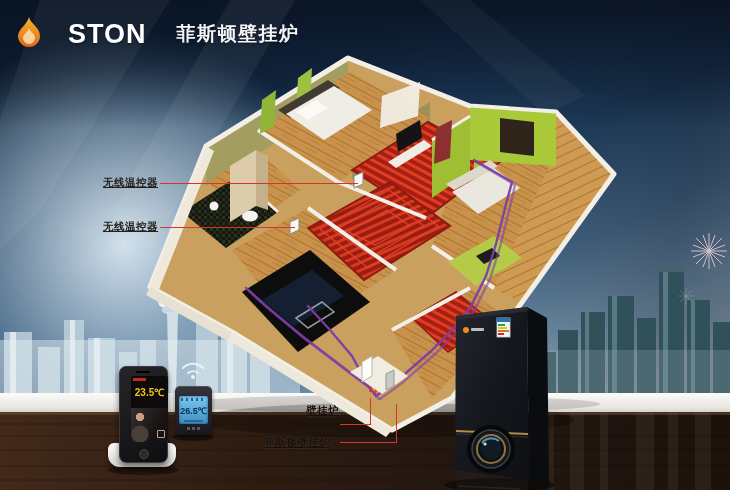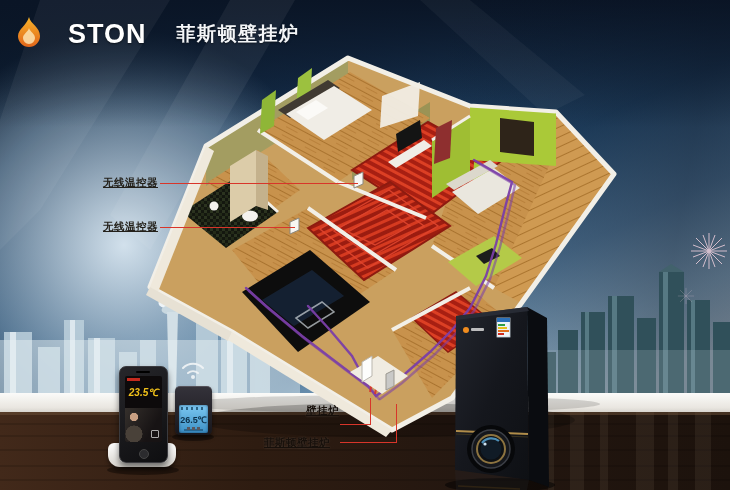--- a/index.html
+++ b/index.html
@@ -20,34 +20,34 @@
   
   .lbl{position:absolute;font-weight:bold;font-size:10.5px;color:#23201a;letter-spacing:.5px;white-space:nowrap;text-decoration:underline;}
   .lbl.dark{color:#17100b;text-shadow:0 0 2px rgba(255,255,255,.15);}
   .lead{position:absolute;background:#d8352a;}
   
   #phoneStand{left:108px;top:443px;width:68px;height:24px;border-radius:6px 6px 12px 12px;
     background:linear-gradient(#ffffff,#d8d5cf);box-shadow:0 3px 4px rgba(0,0,0,.45);}
   #phone{left:119px;top:366px;width:47px;height:95px;border-radius:7px;
     background:linear-gradient(145deg,#26262a,#0e0e10);border:1px solid #3a3a3e;box-shadow:0 4px 6px rgba(0,0,0,.5);}
   #phone .slit{position:absolute;left:16px;top:4px;width:14px;height:2px;border-radius:2px;background:#000;}
-  #phoneScreen{position:absolute;left:5px;top:9px;width:37px;height:66px;background:#0d0a0b;border-radius:2px;overflow:hidden;font-style:italic;}
+  #phoneScreen{position:absolute;left:11px;top:9px;width:37px;height:66px;background:#0d0a0b;border-radius:2px;overflow:hidden;}
   #phoneScreen .brandbar{position:absolute;left:2px;top:2px;width:13px;height:3px;background:#c42a1e;}
   #phoneScreen .temp{position:absolute;left:0;top:9px;width:100%;text-align:center;
     font-weight:bold;font-size:10px;color:#f2c21a;letter-spacing:0;}
   #phoneScreen .photo{position:absolute;left:0;bottom:0;width:100%;height:34px;
     background:radial-gradient(circle 7px at 9px 9px,#c9a083 60%,rgba(0,0,0,0) 62%),
                radial-gradient(circle 12px at 9px 26px,#494139 70%,rgba(0,0,0,0) 72%),
                linear-gradient(120deg,#35302c,#171314 70%);}
   #phoneScreen .ic{position:absolute;right:3px;bottom:4px;width:6px;height:6px;border:1px solid #cfcfcf;border-radius:1px;opacity:.8;}
   #phone .home{position:absolute;left:19px;bottom:3px;width:8px;height:8px;border-radius:50%;background:#2b2b2e;border:1px solid #444;}
   
   #stat{left:175px;top:386px;width:37px;height:48px;border-radius:5px;
     background:linear-gradient(#34323a,#18171c);border-top:1px solid #55525a;box-shadow:0 3px 4px rgba(0,0,0,.5);}
-  #statScreen{position:absolute;left:4px;top:18px;width:29px;height:28px;border-radius:2px;
+  #statScreen{position:absolute;left:4px;top:9px;width:29px;height:28px;border-radius:2px;
     background:linear-gradient(#7cc8f2,#3c90c5);box-shadow:inset 0 0 3px rgba(0,30,60,.6);}
   #statScreen .row{position:absolute;left:2px;top:2px;width:25px;height:3px;
     background:repeating-linear-gradient(90deg,#0d3a57 0 2px,rgba(0,0,0,0) 2px 5px);opacity:.7;}
   #statScreen .temp{position:absolute;left:0;top:8px;width:100%;text-align:center;font-weight:bold;font-size:9px;color:#0b2f49;}
   #statScreen .sub{position:absolute;left:5px;bottom:2px;width:19px;height:2px;background:#0d3a57;opacity:.5;}
   #stat .dots{position:absolute;left:12px;bottom:5px;width:13px;height:3px;
     background:repeating-linear-gradient(90deg,#5a575f 0 3px,rgba(0,0,0,0) 3px 5px);}
 </style>
 </head>
 <body>

